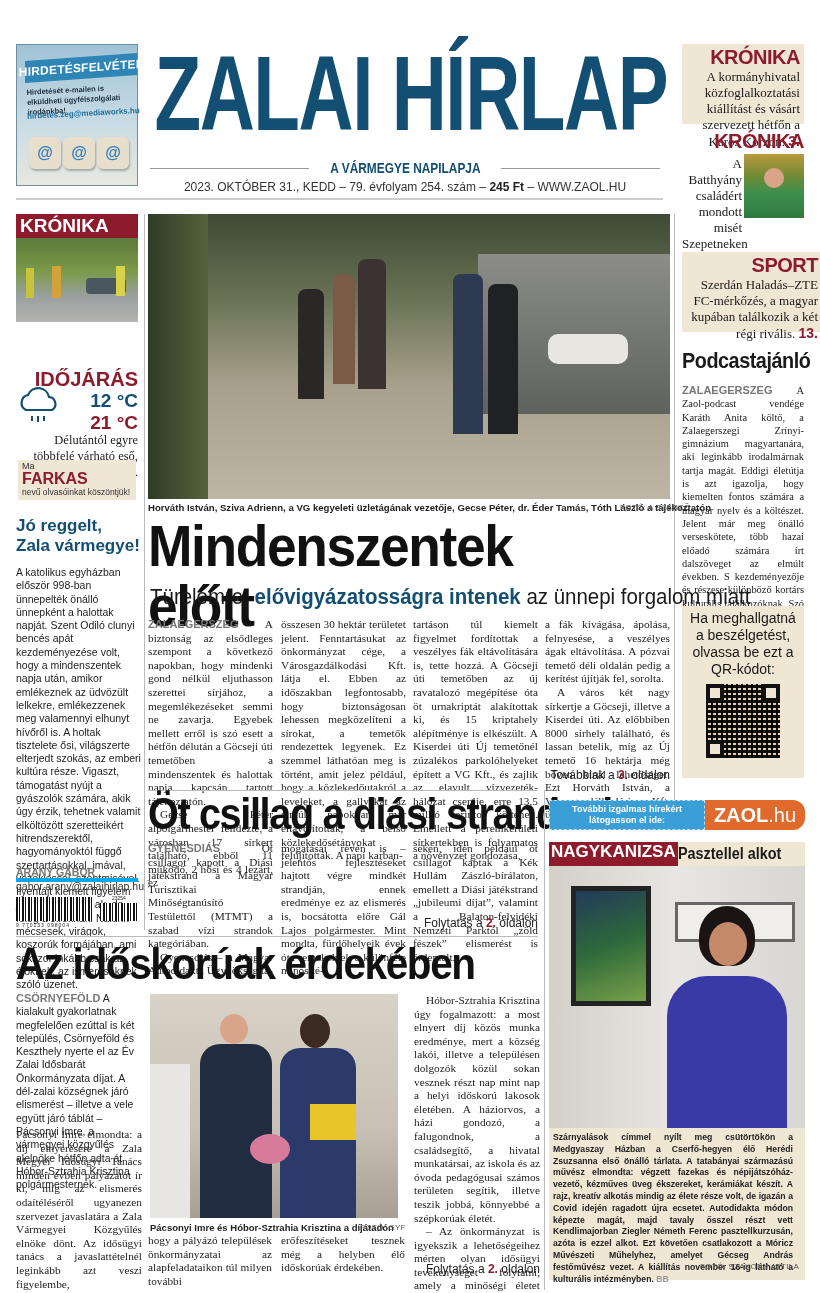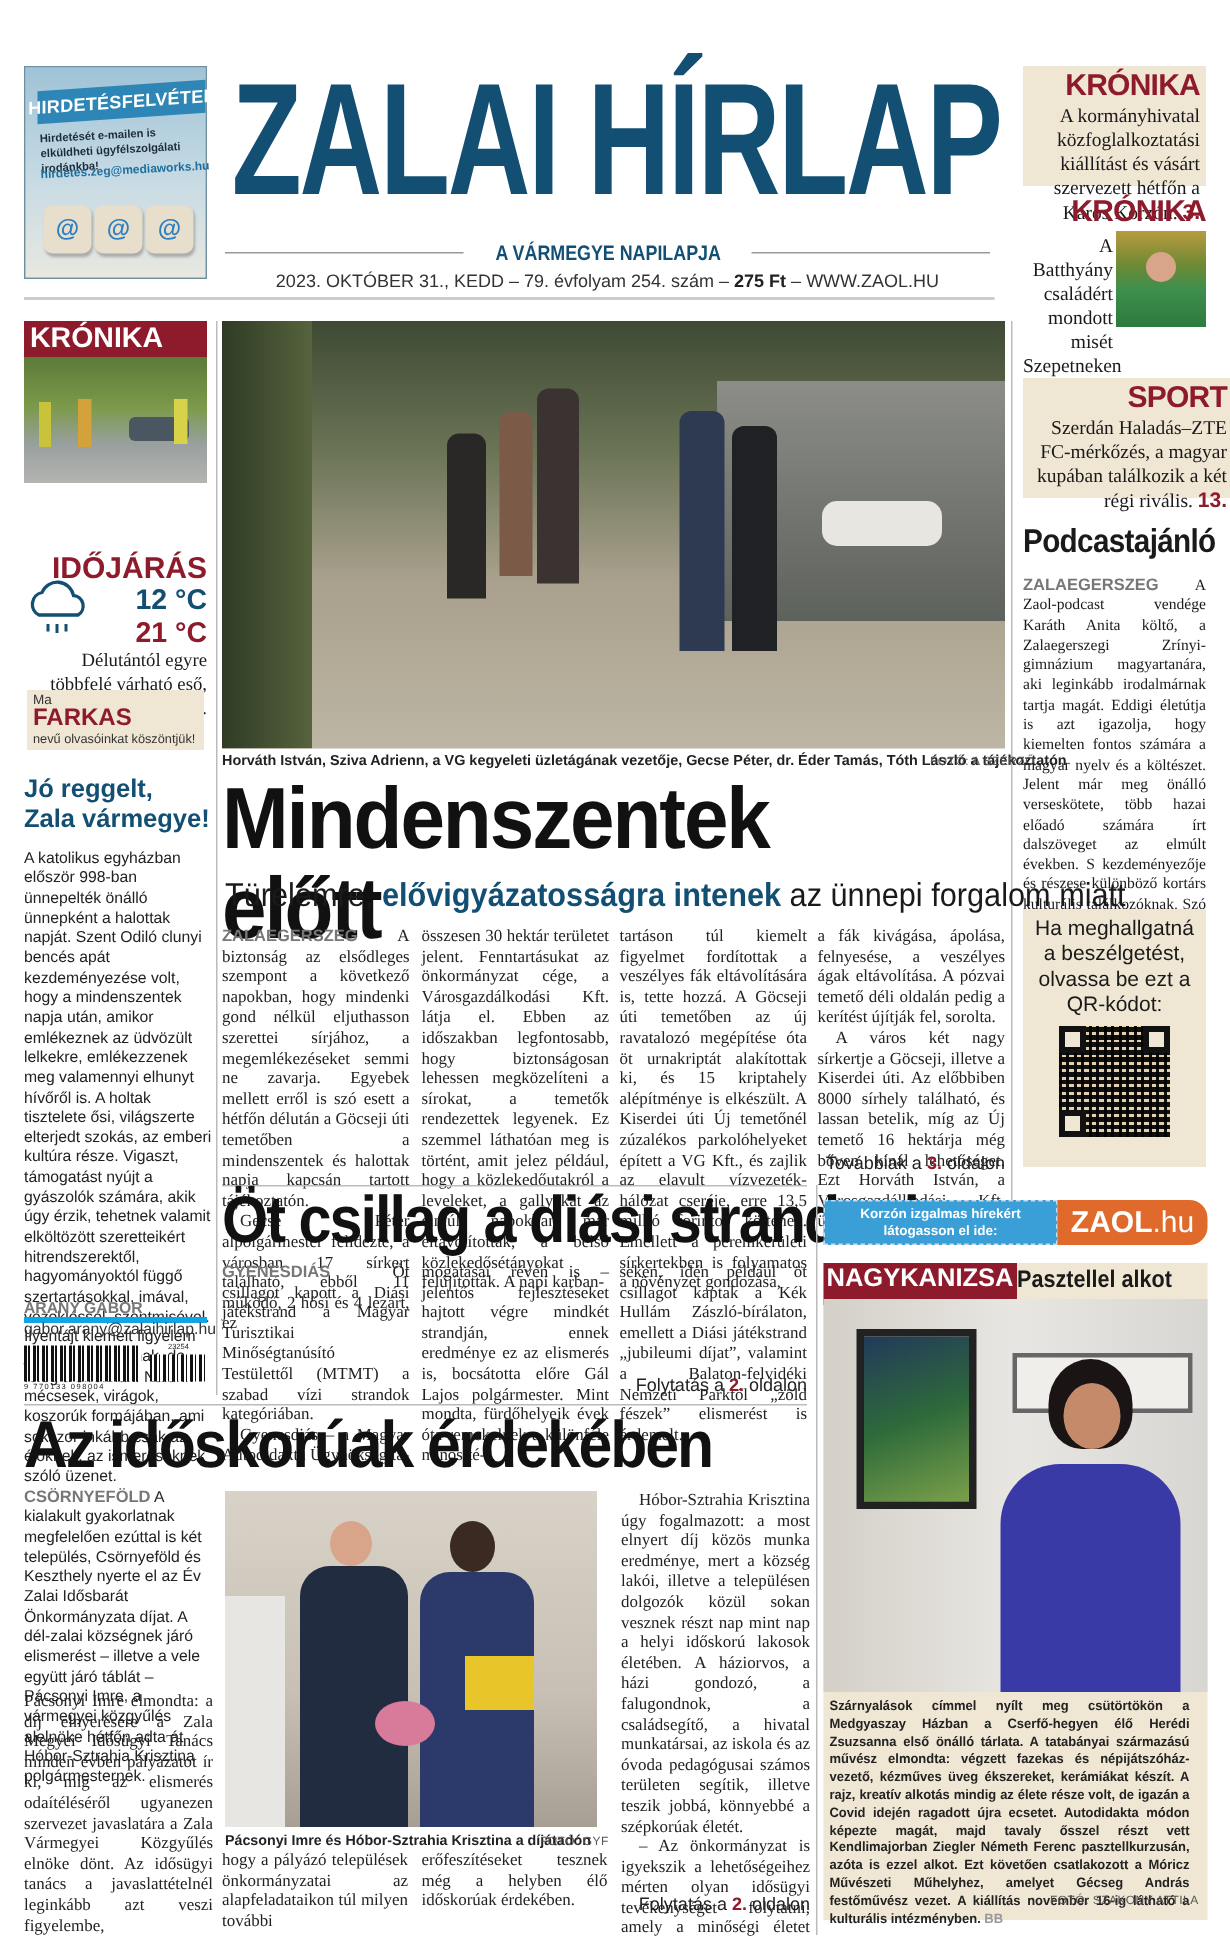--- a/index.html
+++ b/index.html
@@ -52,21 +52,21 @@
   <div class="cube" style="left:46px">@</div>
   <div class="cube" style="left:80px">@</div>
 </div>
 
 <div id="mast" class="abs">ZALAI HÍRLAP</div>
 <div id="tagline" class="abs">
   <div class="ln"></div>
   <div class="tx">A VÁRMEGYE NAPILAPJA</div>
   <div class="ln"></div>
 </div>
-<div id="dateline" class="abs"><span>2023. OKTÓBER 31., KEDD – 79. évfolyam 254. szám – </span><b>275 Ft</b><span> – WWW.ZAOL.HU</span></div>
+<div id="dateline" class="abs"><span>2023. OKTÓBER 31., KEDD – 79. évfolyam 254. szám – </span><b>245 Ft</b><span> – WWW.ZAOL.HU</span></div>
 <div id="hdrrule" class="abs"></div>
 
 <div class="abs beige" style="left:682px;top:44px;width:122px;height:80px;padding:2px 4px">
   <div class="teaser-title">KRÓNIKA</div>
   <div class="teaser-text" style="font-size:13px;line-height:16px"><span>A kormányhivatal közfoglalkoztatási kiállítást és vásárt szervezett hétfőn a Karos Korzón.</span> <span class="pg">3.</span></div>
 </div>
 <div class="abs" style="left:682px;top:130px;width:122px;height:86px">
   <div class="teaser-title">KRÓNIKA</div>
   <div class="abs photo" style="left:62px;top:24px;width:60px;height:64px;background:linear-gradient(180deg,#b99a3f 0%,#6f8a34 35%,#3f8f4e 60%,#2e7a3e 100%)">
     <div class="abs" style="left:20px;top:14px;width:20px;height:20px;border-radius:50%;background:#d9a58a"></div>
@@ -157,21 +157,21 @@
 </div>
 
 <div class="hline" style="left:148px;top:790px;width:390px"></div>
 <div class="abs h1" style="left:148px;top:790px;width:400px;font-size:44px;line-height:48px;white-space:nowrap;transform:scaleX(.9);transform-origin:left">Öt csillag a diási strandnak</div>
 <div class="abs body just" style="left:148px;top:842px;width:125px"><span class="dl">GYENESDIÁS</span> <span>Öt csillagot kapott a Diási játékstrand a Magyar Turisztikai Minőségtanúsító Testülettől (MTMT) a szabad vízi strandok kategóriában.</span><div style="text-indent:12px">Gyenesdiás – a Magyar Autodidakta Ügynökség tá-</div></div>
 <div class="abs body just" style="left:281px;top:842px;width:125px">mogatásai révén is – jelentős fejlesztéseket hajtott végre mindkét strandján, ennek eredménye ez az elismerés is, bocsátotta előre Gál Lajos polgármester. Mint mondta, fürdőhelyeik évek óta remekelnek a különféle minősíté-</div>
 <div class="abs body just" style="left:413px;top:842px;width:125px">seken, idén például öt csillagot kaptak a Kék Hullám Zászló-bírálaton, emellett a Diási játékstrand „jubileumi díjat”, valamint a Balaton-felvidéki Nemzeti Parktól „zöld fészek” elismerést is érdemelt.</div>
 <div class="abs cont" style="left:413px;top:916px;width:125px"><span>Folytatás a </span><b>2.</b><span> oldalon</span></div>
 
 <div class="abs" style="left:549px;top:800px;width:256px;height:30px;display:flex">
-  <div style="width:156px;background:#3a9fd6;border:1px dashed #cde;color:#fff;font:bold 9px/11px 'Liberation Sans',sans-serif;text-align:center;padding-top:3px">Korzón izgalmas hírekért látogasson el ide:</div>
+  <div style="width:156px;background:#3a9fd6;border:1px dashed #cde;color:#fff;font:bold 9px/11px 'Liberation Sans',sans-serif;text-align:center;padding-top:3px">További izgalmas hírekért látogasson el ide:</div>
   <div style="flex:1;background:#e06a2c;color:#fff;border-radius:0 12px 12px 0;display:flex;align-items:center;justify-content:center;font:bold 20px 'Liberation Sans',sans-serif">
       <span>ZAOL</span>
       <span style="font-weight:normal">.hu</span>
     </div>
 </div>
 
 <div class="abs beige" style="left:549px;top:842px;width:256px;height:438px"></div>
 <div class="abs sans" style="left:549px;top:842px;height:28px;line-height:24px;padding:0 2px;background:#8e1b2c;color:#ffffff;font:bold 17px 'Liberation Sans',sans-serif">NAGYKANIZSA</div>
 <div class="abs sans" style="left:678px;top:842px;line-height:24px;font:bold 16px/24px 'Liberation Sans',sans-serif;transform:scaleX(.9);transform-origin:left">Pasztellel alkot</div>
 <div class="abs photo" style="left:549px;top:866px;width:256px;height:262px;background:linear-gradient(90deg,#d4d0c8 0%,#e8e6e2 50%,#d8d6d2 100%)">

